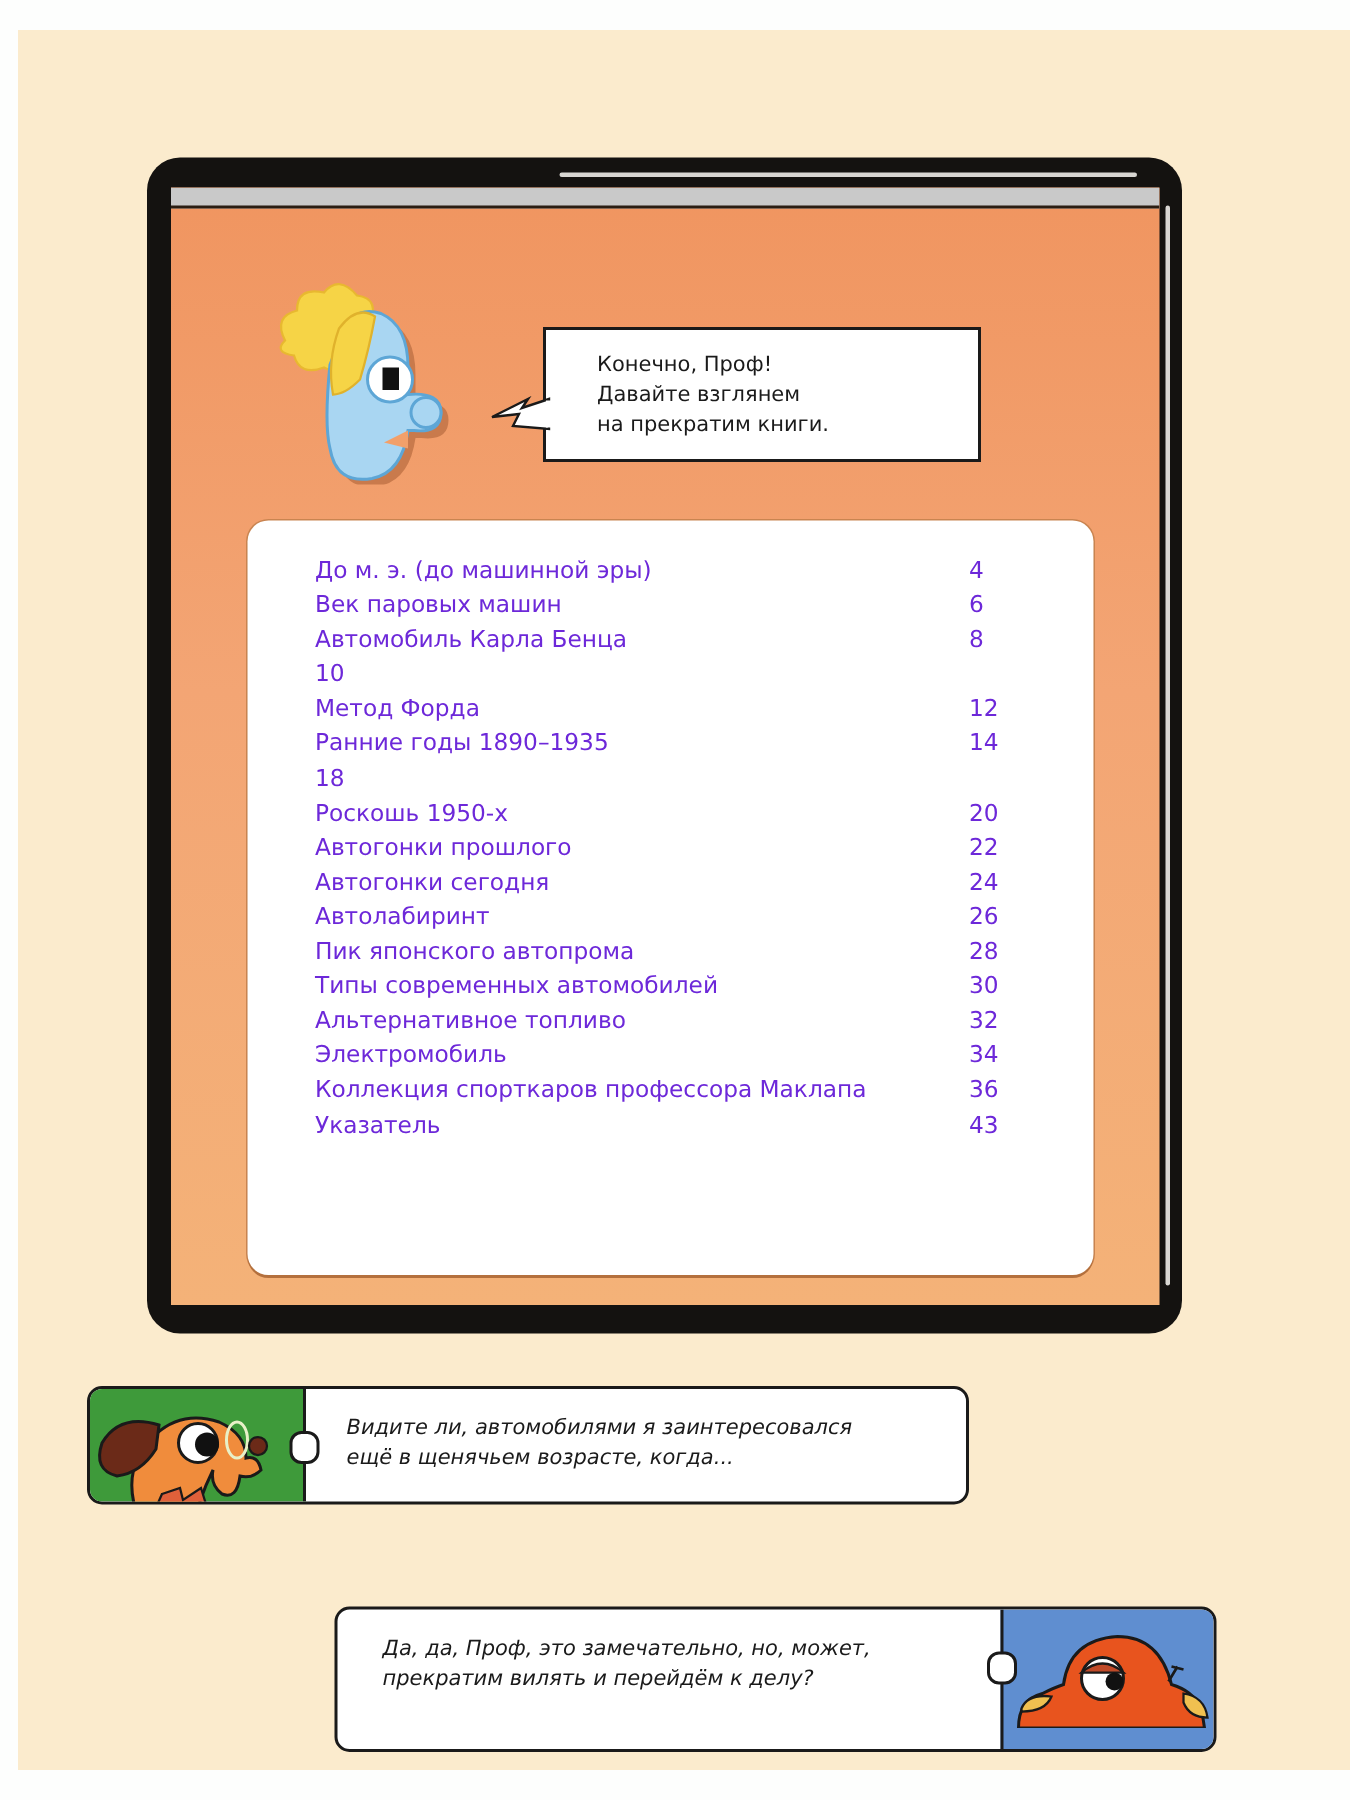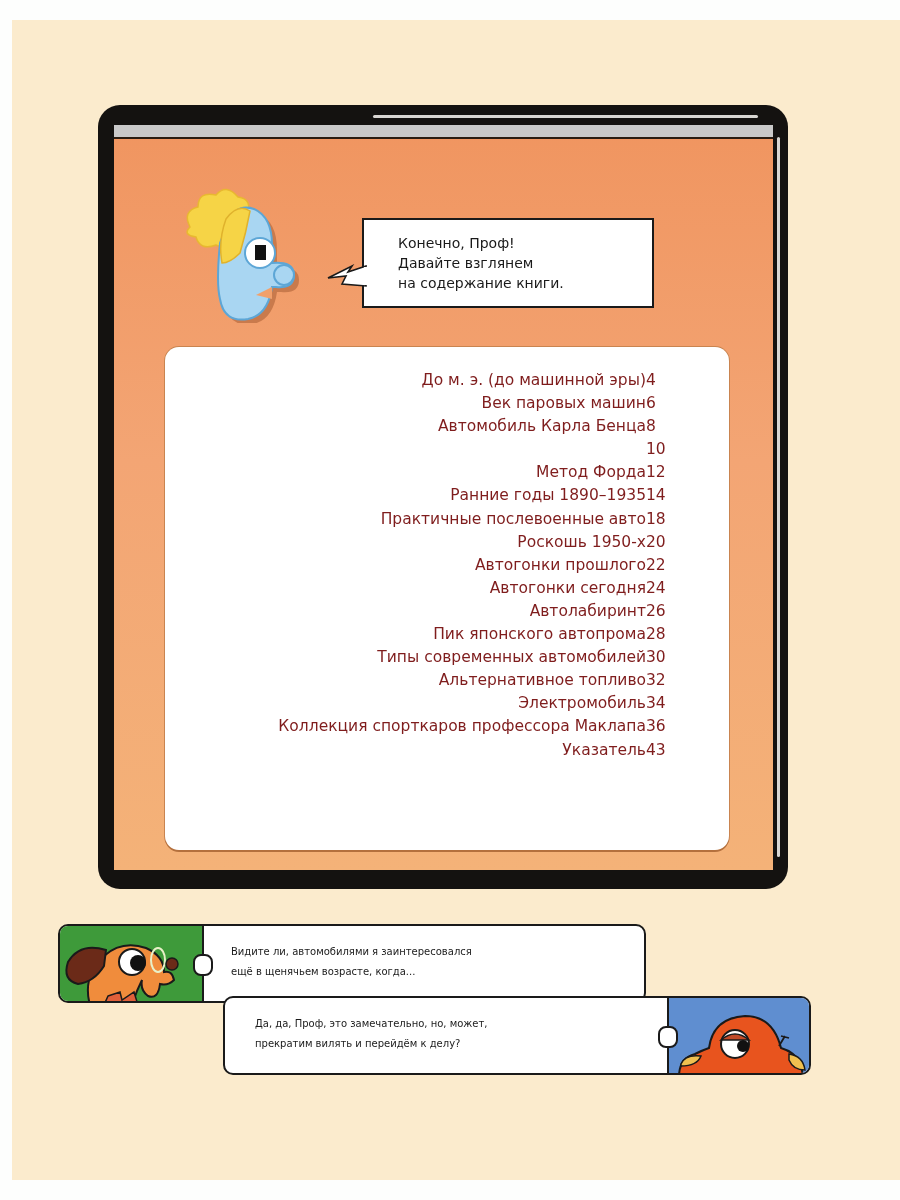--- a/index.html
+++ b/index.html
@@ -49,38 +49,38 @@
   }
   .bubble-text div { white-space:nowrap; }
   
   .toc {
     position:absolute; left:51px; top:222px; width:564px; height:503px;
     background:#fff; border-radius:14px;
     box-shadow:0 2px 0 #b4703d, 0 0 0 1px #c98450;
   }
   .toc-list { position:absolute; left:45px; top:24px; width:460px; margin:0; padding:0; list-style:none; }
   .toc-row {
-    display:flex; justify-content:flex-end; align-items:baseline;
-    height:23.1px; font-size:15.5px; color:#7f1d1d;
+    display:flex; justify-content:space-between; align-items:baseline;
+    height:23.1px; font-size:15.5px; color:#6d28d9;
   }
   .toc-title { white-space:nowrap; }
   .toc-page { width:24px; text-align:left; }
 
   
   .strip {
     position:absolute; background:#fff; border:2px solid #1a1a1a;
     border-radius:10px; box-sizing:border-box; overflow:hidden;
   }
   .strip-1 { left:46px; top:904px; width:588px; height:79px; }
-  .strip-2 { left:211px; top:976px; width:588px; height:79px; }
+  .strip-2 { left:211px; top:1051px; width:588px; height:97px; }
   .strip-avatar { position:absolute; top:0; height:100%; width:142px; }
   .strip-1 .strip-avatar { left:0; background:#3e9a3a; border-right:2px solid #1a1a1a; }
   .strip-2 .strip-avatar { right:0; background:#5f8ed0; border-left:2px solid #1a1a1a; width:140px; }
   .strip-text {
-    position:absolute; font-size:10px; line-height:20px; color:#1a1a1a; white-space:nowrap;
+    position:absolute; font-size:14px; line-height:20px; color:#1a1a1a; white-space:nowrap;font-style:italic;
   }
   .strip-1 .strip-text { left:171px; top:16px; }
   .strip-2 .strip-text { left:30px; top:16px; }
   .puzzle-knob { position:absolute; width:16px; height:18px; background:#fff; border:2px solid #1a1a1a; border-radius:8px; }
 </style>
 </head>
 <body>
 
 <div class="page">
 
@@ -110,21 +110,21 @@
       </svg>
 
       <div class="bubble">
         <svg class="bubble-tail" viewBox="0 0 42 26">
           <path d="M40 2 L22 8 L26 2 L2 14 L20 12 L16 20 L40 22 Z" fill="#fff" stroke="#1a1a1a" stroke-width="1.6" stroke-linejoin="miter"></path>
           <rect x="38" y="3" width="6" height="18" fill="#fff"></rect>
         </svg>
         <div class="bubble-text">
           <div>Конечно, Проф!</div>
           <div>Давайте взглянем</div>
-          <div>на содержание книги.</div>
+          <div>на прекратим книги.</div>
         </div>
       </div>
 
       <div class="toc">
         <ul class="toc-list">
           <li class="toc-row">
               <span class="toc-title">До м. э. (до машинной эры)</span>
               <span class="toc-page">4</span>
             </li>
           <li class="toc-row">
@@ -140,21 +140,20 @@
             </li>
           <li class="toc-row">
               <span class="toc-title">Метод Форда</span>
               <span class="toc-page">12</span>
             </li>
           <li class="toc-row">
               <span class="toc-title">Ранние годы 1890–1935</span>
               <span class="toc-page">14</span>
             </li>
           <li class="toc-row">
-              <span class="toc-title">Практичные послевоенные авто</span>
               <span class="toc-page">18</span>
             </li>
           <li class="toc-row">
               <span class="toc-title">Роскошь 1950-х</span>
               <span class="toc-page">20</span>
             </li>
           <li class="toc-row">
               <span class="toc-title">Автогонки прошлого</span>
               <span class="toc-page">22</span>
             </li>

